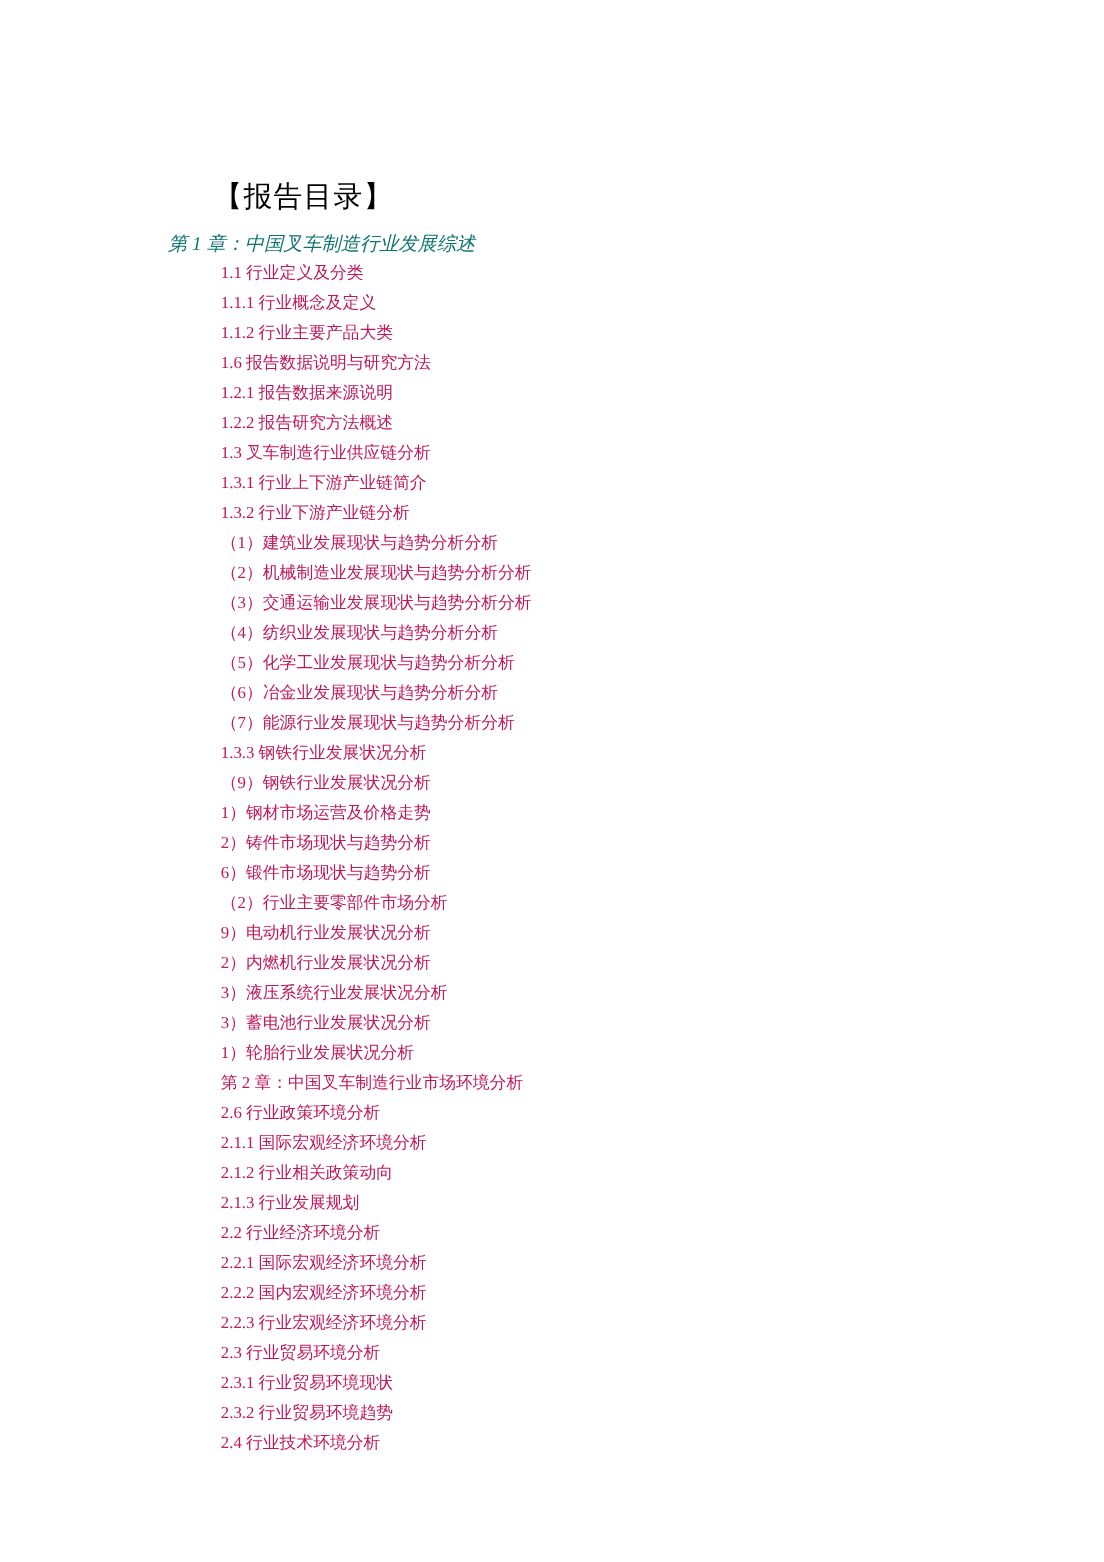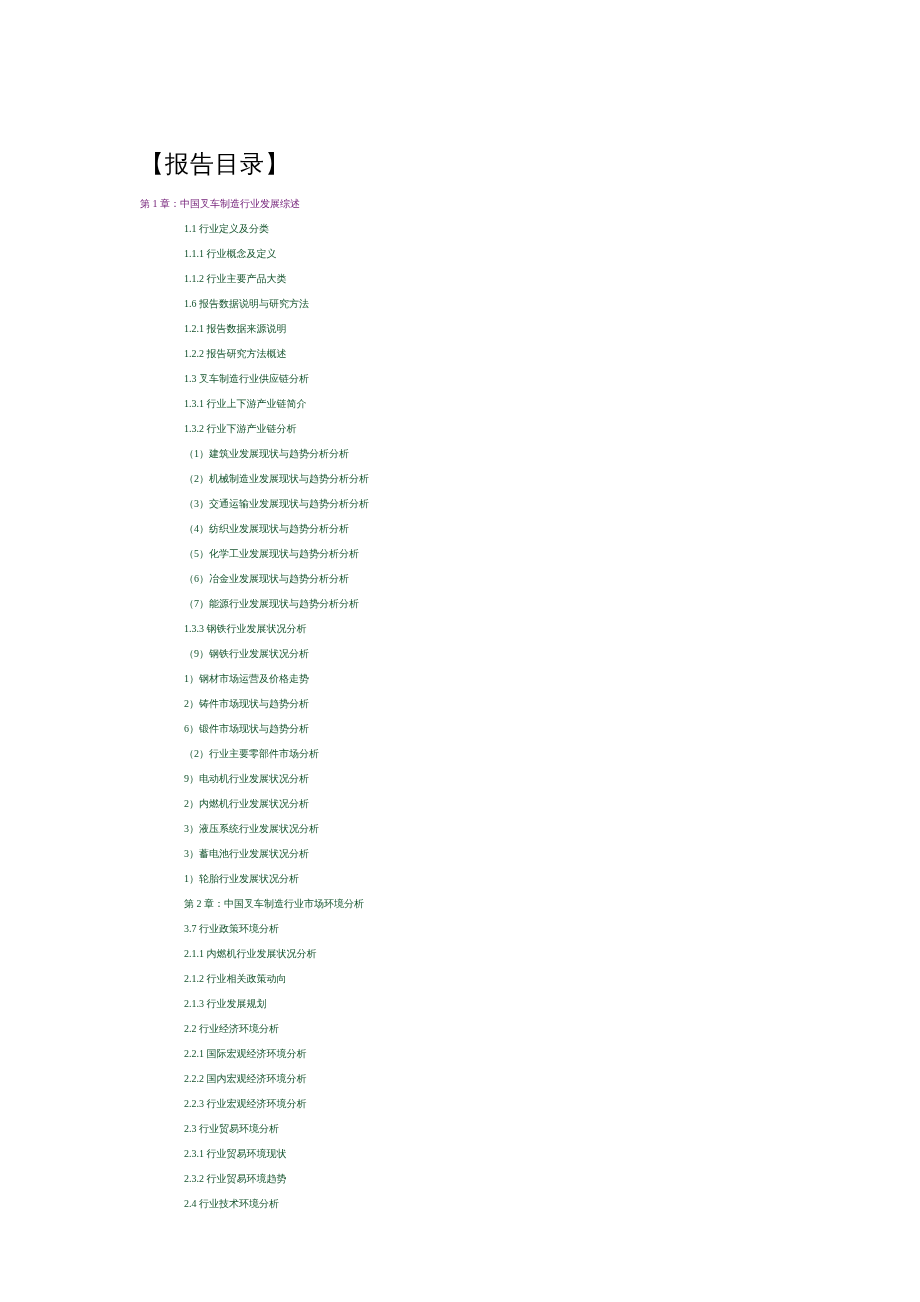--- a/index.html
+++ b/index.html
@@ -13,30 +13,32 @@
       background: #ffffff;
       font-family: "SimSun", "宋体", serif;
       padding: 148px 140px 0 140px;
     }
     .title {
       font-size: 24px;
       font-weight: normal;
       color: #000;
       margin-bottom: 12px;
       letter-spacing: 1px;
+      margin-left: 38px;
     }
     .chapter {
-      font-size: 10px;
-      color: #701a75;
+      font-size: 16px;
+      color: #0f766e;
       line-height: 24px;
       margin-bottom: 1px;
+      font-style: italic;
     }
     .toc-item {
-      font-size: 10px;
-      color: #14532d;
+      font-size: 14px;
+      color: #be185d;
       line-height: 24px;
       padding-left: 44px;
       margin-bottom: 1px;
     }
   </style>
 </head>
 <body>
 
 <div class="title">【报告目录】</div>
 <div class="chapter">第 1 章：中国叉车制造行业发展综述</div>
@@ -61,22 +63,22 @@
 <div class="toc-item">1）钢材市场运营及价格走势</div>
 <div class="toc-item">2）铸件市场现状与趋势分析</div>
 <div class="toc-item">6）锻件市场现状与趋势分析</div>
 <div class="toc-item">（2）行业主要零部件市场分析</div>
 <div class="toc-item">9）电动机行业发展状况分析</div>
 <div class="toc-item">2）内燃机行业发展状况分析</div>
 <div class="toc-item">3）液压系统行业发展状况分析</div>
 <div class="toc-item">3）蓄电池行业发展状况分析</div>
 <div class="toc-item">1）轮胎行业发展状况分析</div>
 <div class="toc-item">第 2 章：中国叉车制造行业市场环境分析</div>
-<div class="toc-item">3.7 行业政策环境分析</div>
-<div class="toc-item">2.1.1 内燃机行业发展状况分析</div>
+<div class="toc-item">2.6 行业政策环境分析</div>
+<div class="toc-item">2.1.1 国际宏观经济环境分析</div>
 <div class="toc-item">2.1.2 行业相关政策动向</div>
 <div class="toc-item">2.1.3 行业发展规划</div>
 <div class="toc-item">2.2 行业经济环境分析</div>
 <div class="toc-item">2.2.1 国际宏观经济环境分析</div>
 <div class="toc-item">2.2.2 国内宏观经济环境分析</div>
 <div class="toc-item">2.2.3 行业宏观经济环境分析</div>
 <div class="toc-item">2.3 行业贸易环境分析</div>
 <div class="toc-item">2.3.1 行业贸易环境现状</div>
 <div class="toc-item">2.3.2 行业贸易环境趋势</div>
 <div class="toc-item">2.4 行业技术环境分析</div>

